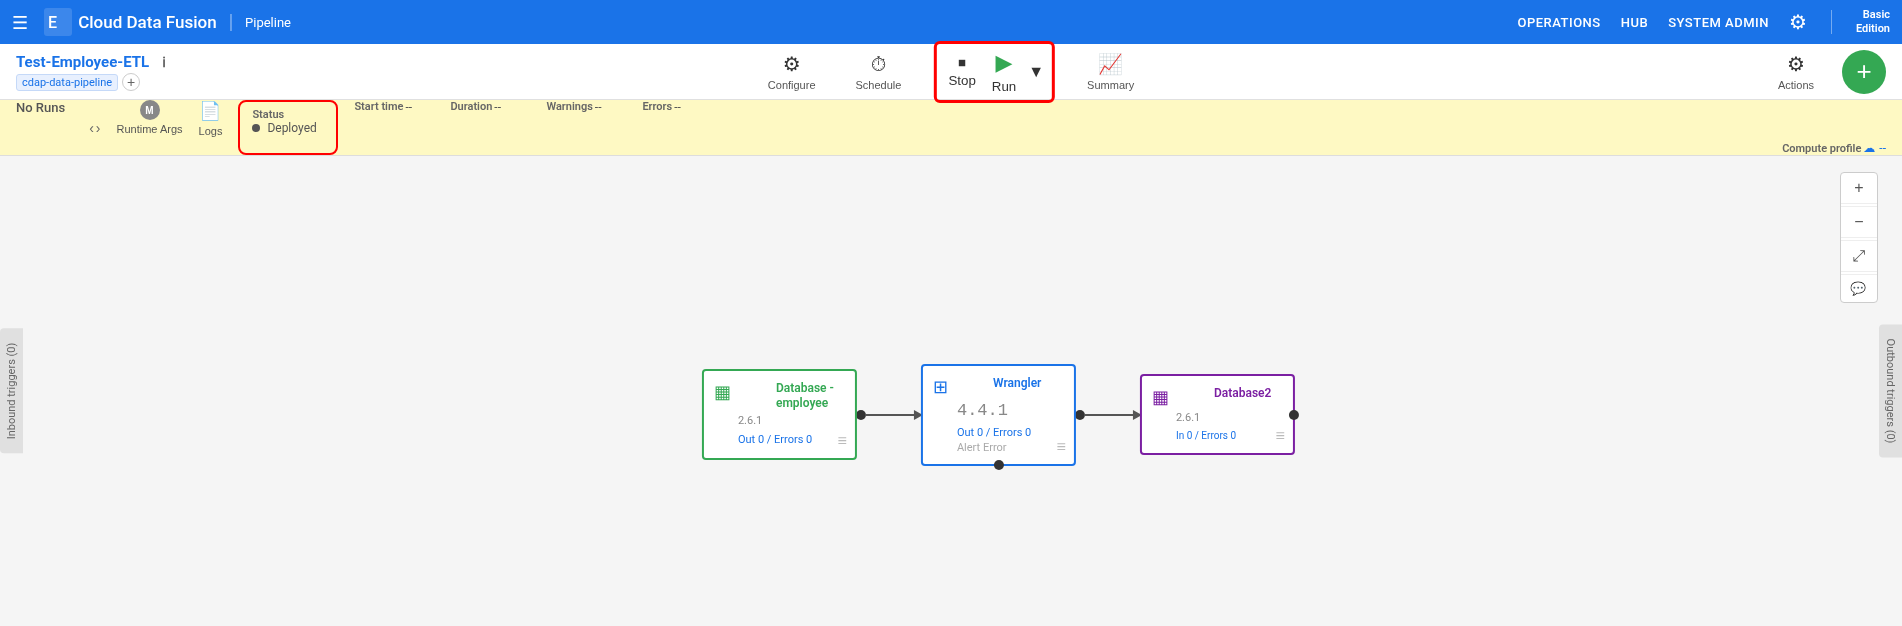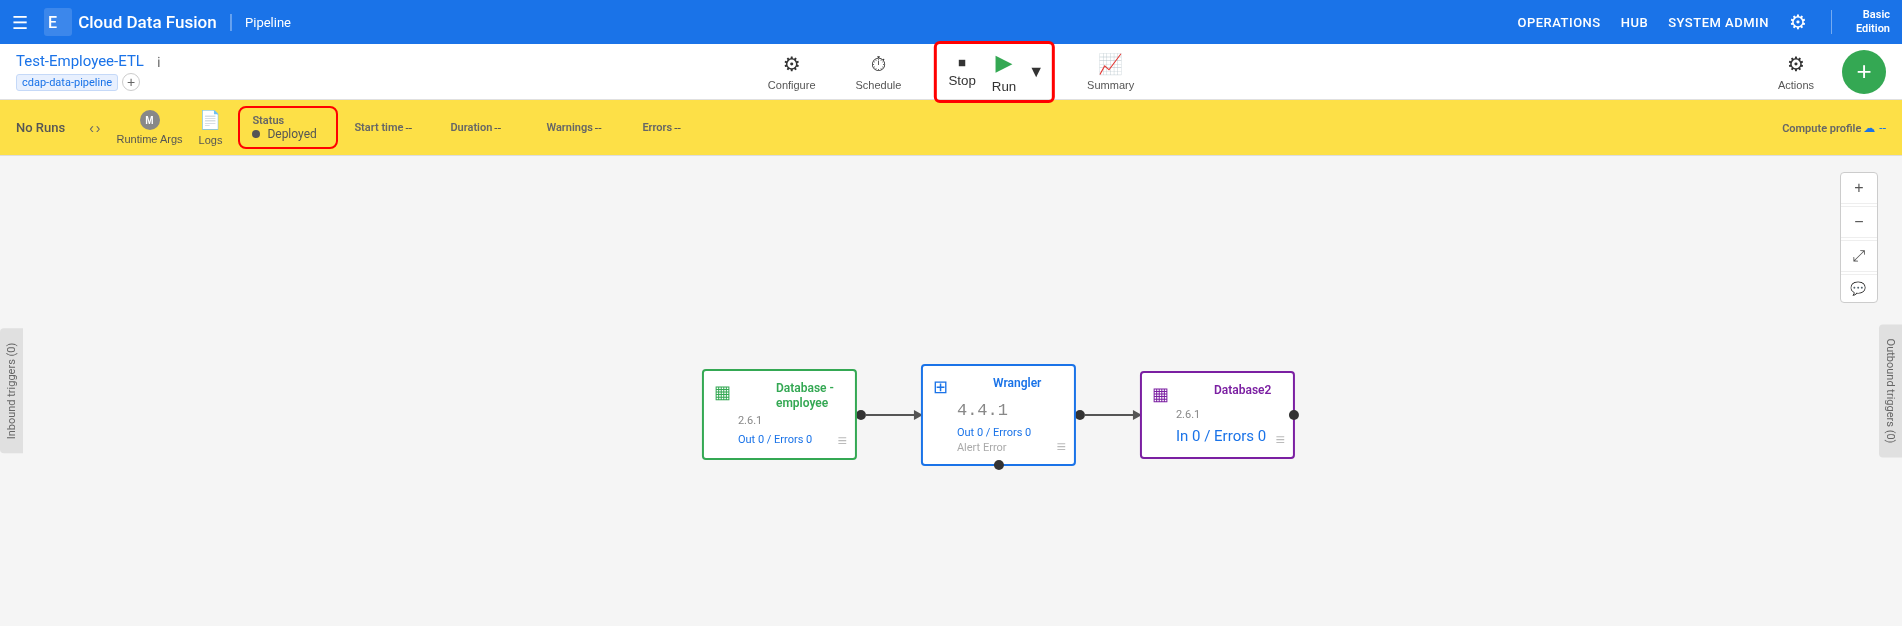--- a/index.html
+++ b/index.html
@@ -68,24 +68,24 @@
       border-bottom: 1px solid #e0e0e0;
       position: relative;
     }
     .pipeline-name-area {
       display: flex;
       flex-direction: column;
       gap: 2px;
     }
     .pipeline-name {
       display: flex;
-      align-items: flex-start;
+      align-items: flex-end;
       gap: 13px;
       font-size: 15px;
-      font-weight: 400;
+      font-weight: 700;
       color: #1a73e8;
     }
     .pipeline-name .info-icon {
       color: #666;
       font-size: 14px;
     }
     .pipeline-namespace {
       display: flex;
       align-items: center;
       gap: 4px;
@@ -189,24 +189,23 @@
       font-size: 26px;
       cursor: pointer;
       display: flex;
       align-items: center;
       justify-content: center;
       margin-left: 20px;
     }
 
     
     .status-bar {
-      background: #fde047;
+      background: #fef9c3;
       height: 56px;
       display: flex;
-      align-items: center;
       padding: 0 16px;
       gap: 16px;
       border-bottom: 1px solid #ddd;
     }
     .no-runs-label {
       font-size: 13px;
       font-weight: 500;
       color: #555;
       margin-right: 8px;
     }
@@ -573,21 +572,21 @@
     </div>
 
     <div class="node-card purple-border" style="position:relative;width:155px;background:white;border:2px solid #7b1fa2;border-radius:4px;padding:10px;">
       <div class="node-header">
         <span class="node-icon purple" style="font-size:18px;color:#7b1fa2;">▦</span>
         <div>
           <div class="node-title purple" style="font-size:12px;font-weight:600;color:#7b1fa2;line-height:1.2;">Database2</div>
         </div>
       </div>
       <div class="node-version" style="font-size:11px;color:#888;margin-bottom:6px;margin-left:24px;">2.6.1</div>
-      <div class="node-stats" style="font-size:15px;color:#1a73e8;margin-left:24px;">In 0 / Errors 0</div>
+      <div class="node-stats" style="font-size:10px;color:#1a73e8;margin-left:24px;">In 0 / Errors 0</div>
 
       <div style="position:absolute;right:-6px;top:50%;transform:translateY(-50%);width:10px;height:10px;border-radius:50%;background:#333;"></div>
       <span class="node-menu" style="position:absolute;bottom:8px;right:8px;color:#bbb;font-size:16px;">≡</span>
     </div>
 
   </div>
 
 </div>
 
 </body></html>

